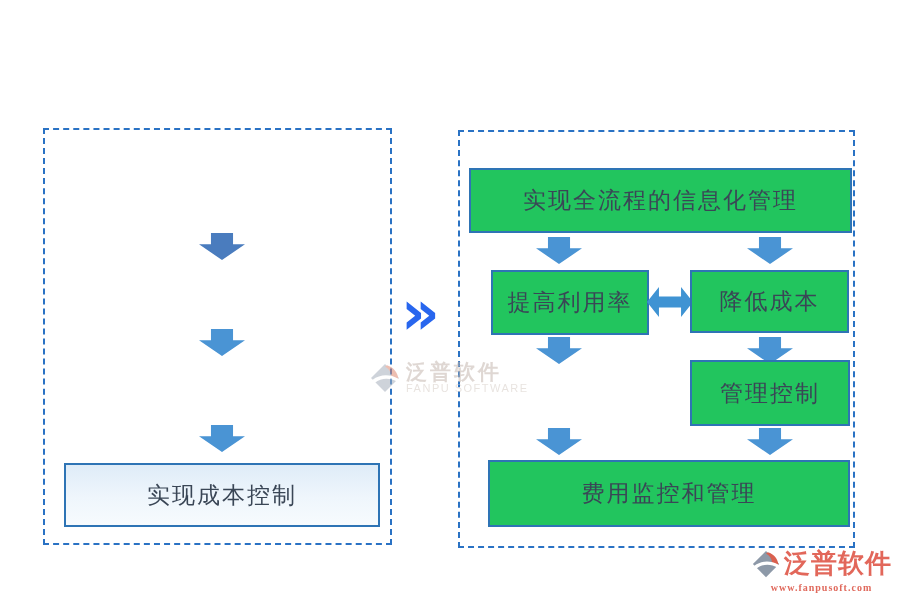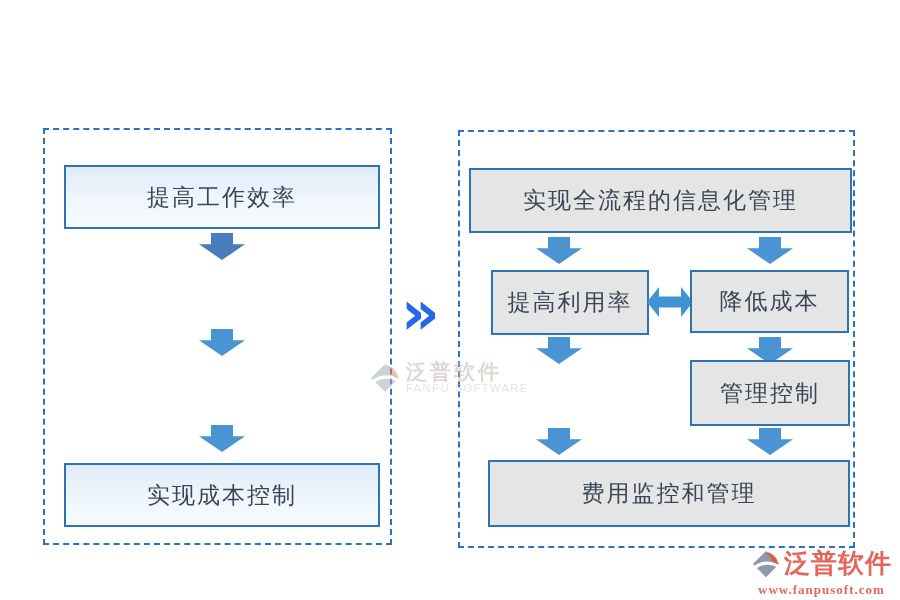--- a/index.html
+++ b/index.html
@@ -16,21 +16,21 @@
   .panel{position:absolute;border:2px dashed #2A72C4;box-sizing:border-box;}
   .panel-left{left:43px;top:128px;width:349px;height:417px;}
   .panel-right{left:458px;top:130px;width:397px;height:418px;}
 
   
   .node{position:absolute;box-sizing:border-box;border:2px solid #2E74B5;
         display:flex;align-items:center;justify-content:center;
         color:#3A4656;font-size:23px;letter-spacing:2px;white-space:nowrap;}
   .node-left{background:linear-gradient(180deg,#DFECF8 0%,#EFF6FC 55%,#F7FBFE 100%);
              left:19px;width:316px;height:64px;}
-  .node-right{background:#e5e5e5;}
+  .node-right{background:#22c55e;}
 
   
   .arrow-down{position:absolute;width:46px;height:27px;background:#4A94D4;
     clip-path:polygon(26% 0,74% 0,74% 42%,100% 42%,50% 100%,0 42%,26% 42%);}
   .arrow-dark{background:#4A7CBE;}
   .arrow-lr{position:absolute;width:46px;height:30px;background:#3F93D3;
     clip-path:polygon(0 50%,26% 0,26% 32%,74% 32%,74% 0,100% 50%,74% 100%,74% 68%,26% 68%,26% 100%);}
 
   
   .chevron{position:absolute;left:401px;top:282px;font-family:"DejaVu Sans","Liberation Sans",sans-serif;
@@ -39,32 +39,31 @@
   
   .watermark{position:absolute;left:369px;top:361px;display:flex;align-items:center;gap:5px;opacity:.55;}
   .watermark .wm-text{display:flex;flex-direction:column;line-height:1.05;}
   .wm-name{font-size:21px;font-weight:700;letter-spacing:3px;color:#C5B8B0;white-space:nowrap;}
   .wm-sub{font-size:11px;letter-spacing:1.5px;color:#D6CDC6;font-family:"Liberation Sans",sans-serif;white-space:nowrap;}
 
   
   .brand{position:absolute;left:751px;top:546px;display:flex;flex-direction:column;align-items:center;}
   .brand-row{display:flex;align-items:center;gap:3px;}
   .brand-name{font-size:26px;font-weight:700;color:#E2675A;letter-spacing:1px;white-space:nowrap;}
-  .brand-url{font-size:13px;font-weight:700;color:#E0695C;letter-spacing:1px;margin-top:1px;white-space:nowrap;font-family:Liberation Serif, serif;}
+  .brand-url{font-size:10px;font-weight:700;color:#E0695C;letter-spacing:1px;margin-top:1px;white-space:nowrap;font-family:Liberation Serif, serif;}
 
   .logo-svg{display:block;}
 </style>
 </head>
 <body>
 
 <div class="stage">
 
 
   <div class="panel panel-left">
-    <div class="node node-left" style="top:35px">提高工作效率</div>
     <div class="arrow-down arrow-dark" style="left:154px;top:103px"></div>
     <div class="arrow-down" style="left:154px;top:199px"></div>
     <div class="arrow-down" style="left:154px;top:295px"></div>
     <div class="node node-left" style="top:333px">实现成本控制</div>
   </div>
 
   <div class="chevron">»</div>
 
   <div class="panel panel-right">
     <div class="node node-right" style="left:9px;top:36px;width:383px;height:65px">实现全流程的信息化管理</div>

